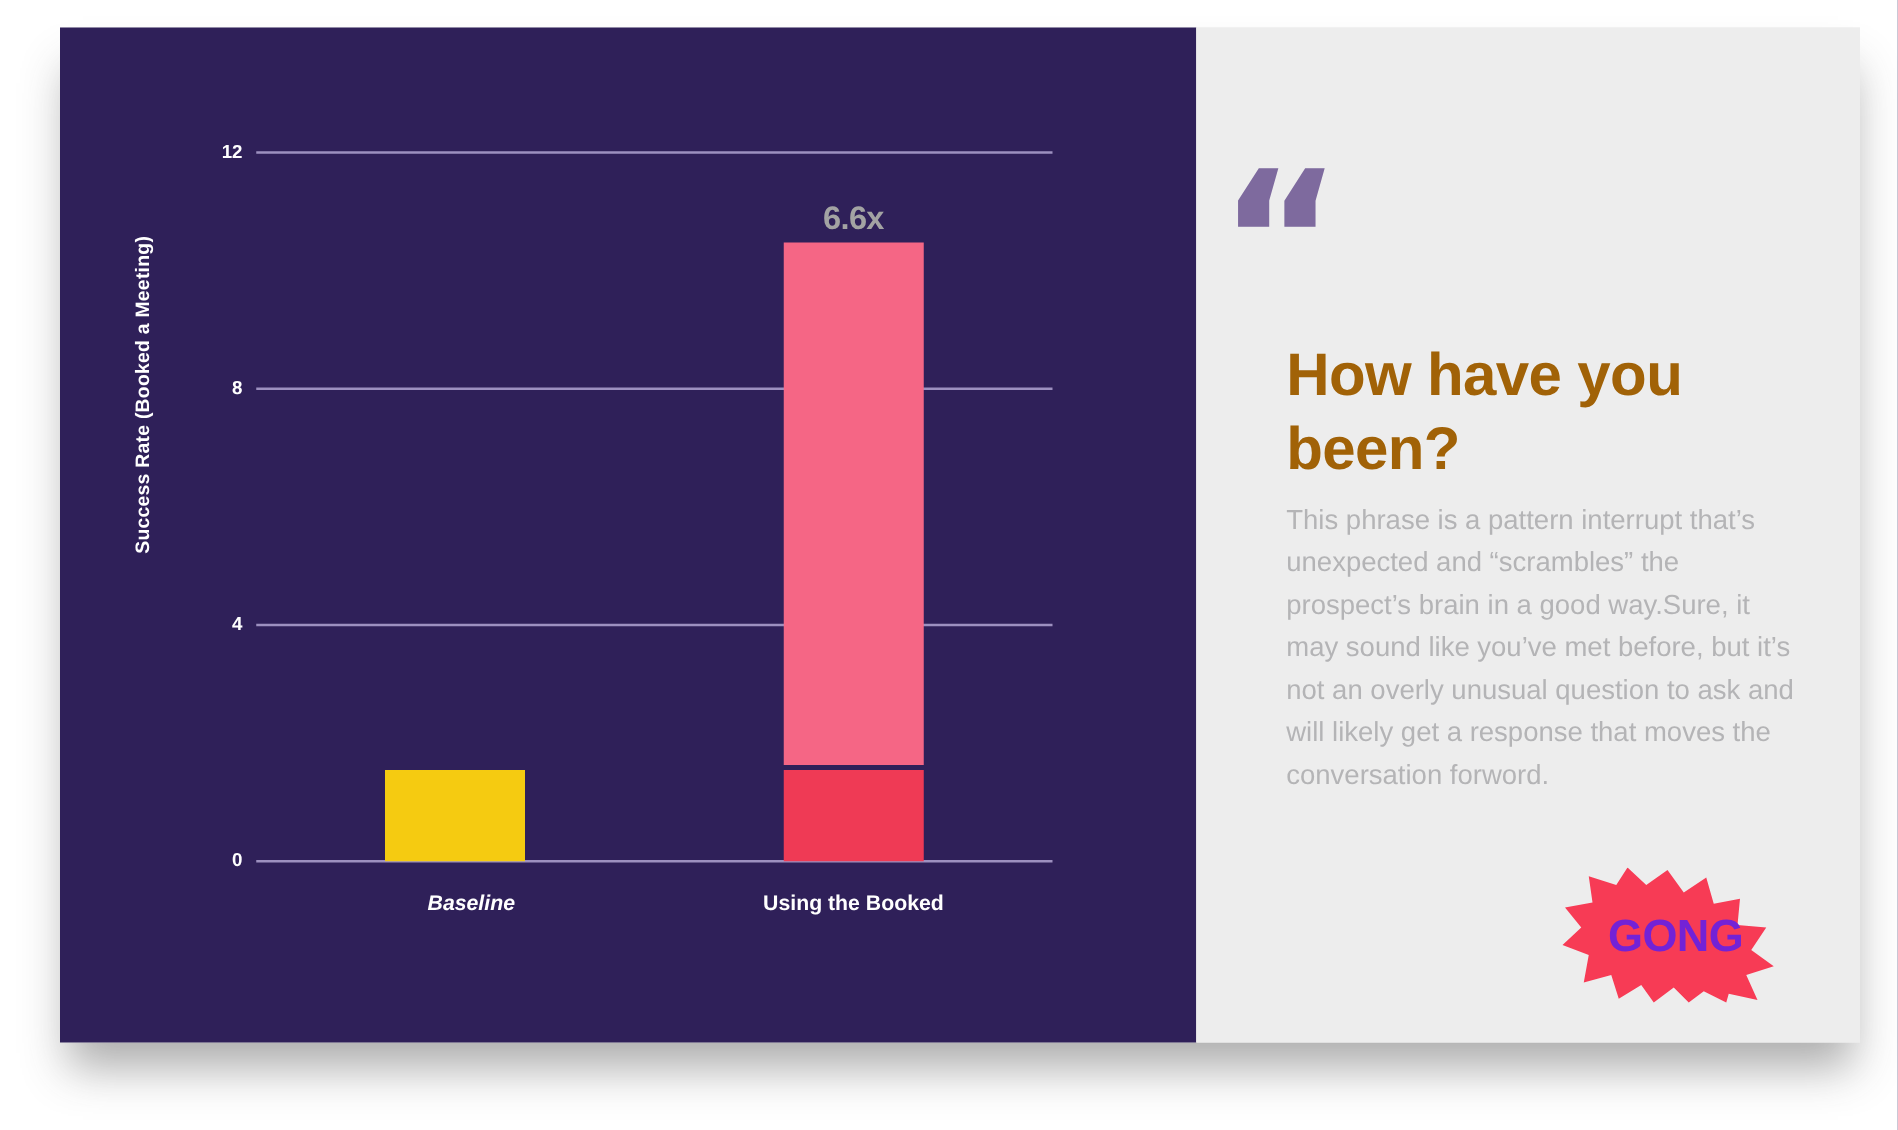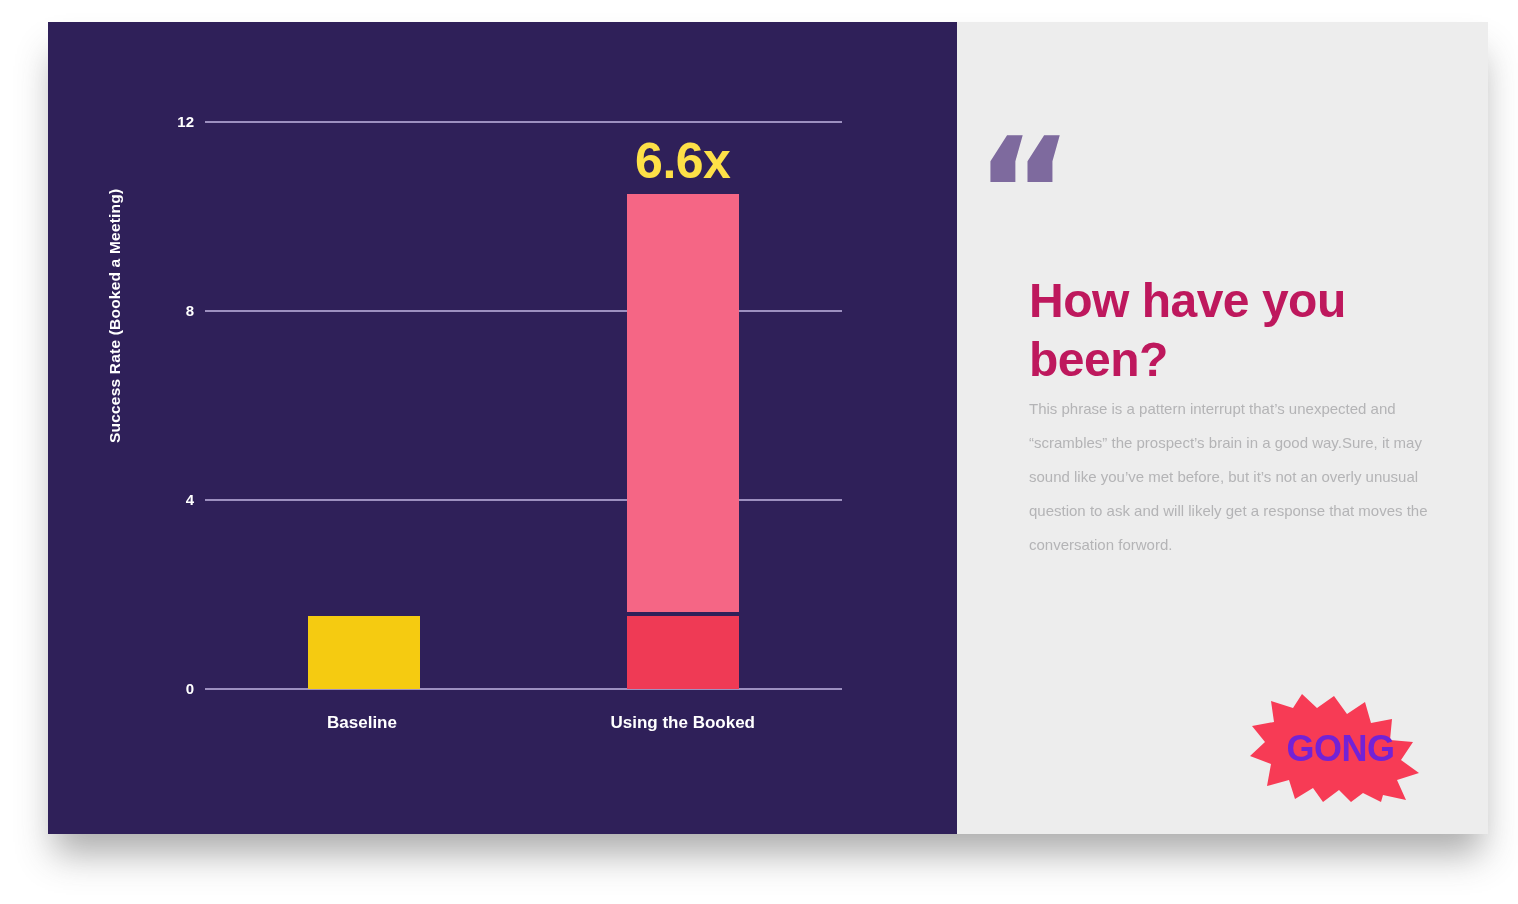--- a/index.html
+++ b/index.html
@@ -92,22 +92,22 @@
   .bar-seg {
     position: absolute;
     left: 0;
     width: 100%;
   }
 
   .bar-value-label {
     position: absolute;
     left: 50%;
     transform: translateX(-50%);
-    color: #fde047;
-    font-size: 50px;
+    color: #a3a3a3;
+    font-size: 26px;
     font-weight: 700;
     white-space: nowrap;
     letter-spacing: -0.5px;
   }
 
   .x-tick-label {
     position: absolute;
     top: 24px;
     left: 50%;
     transform: translateX(-50%);
@@ -156,21 +156,21 @@
     line-height: 1.22;
     letter-spacing: -0.5px;
   }
 
   #body-copy {
     position: absolute;
     left: 72px;
     top: 355px;
     width: 408px;
     color: #b4b4b6;
-    font-size: 15px;
+    font-size: 22px;
     font-weight: 400;
     line-height: 34px;
   }
 
   
   #logo {
     position: absolute;
     left: 290px;
     top: 672px;
     width: 175px;
@@ -230,30 +230,30 @@
           </div>
           <div class="bar" style="left: 421.75px; width: 112px; height: 491.4px;">
             <div class="bar-seg" style="bottom: 0px; height: 73.2375px; background: rgb(239, 58, 85);"></div>
             <div class="bar-seg" style="bottom: 73.2375px; height: 418.162px; background: rgb(245, 102, 133); margin-bottom: 4px;"></div>
             <div class="bar-value-label" style="bottom: 499.4px;">6.6x</div>
           </div>
         </div>
     </div>
 
     <div id="x-label-row">
-        <div class="x-tick-label" style="left: 157px;">Baseline</div>
+        <div class="x-tick-label" style="left: 172px; font-style: italic;">Baseline</div>
         <div class="x-tick-label" style="left: 477.75px;">Using the Booked</div>
       </div>
   </div>
 
   <div id="text-panel" style="background: rgb(237, 237, 237);">
 
     <div id="quote-mark" style="color: rgb(126, 106, 158);">“</div>
 
-    <h1 id="headline" style="color: #be185d;">How have you been?</h1>
+    <h1 id="headline" style="color: #a16207;">How have you been?</h1>
 
     <p id="body-copy" style="color: rgb(180, 180, 182);">This phrase is a pattern interrupt that’s unexpected and “scrambles” the prospect’s brain in a good way.Sure, it may sound like you’ve met before, but it’s not an overly unusual question to ask and will likely get a response that moves the conversation forword.</p>
 
     <div id="logo">
       <svg viewBox="0 0 175 110" preserveAspectRatio="none">
         <polygon id="burst-shape" points="87,2 100,20 118,8 124,29 145,25 143,46 166,48 154,66 172,79 150,86 159,106 136,101 134,108 116,99 104,108 92,96 76,108 66,94 48,105 42,86 20,92 24,70 3,62 18,48 5,32 27,28 24,7 46,14 55,0 70,14" fill="#f73b55"></polygon>
       </svg>
       <div id="logo-wordmark" style="color: rgb(115, 34, 214);">GONG</div>
     </div>
   </div>

